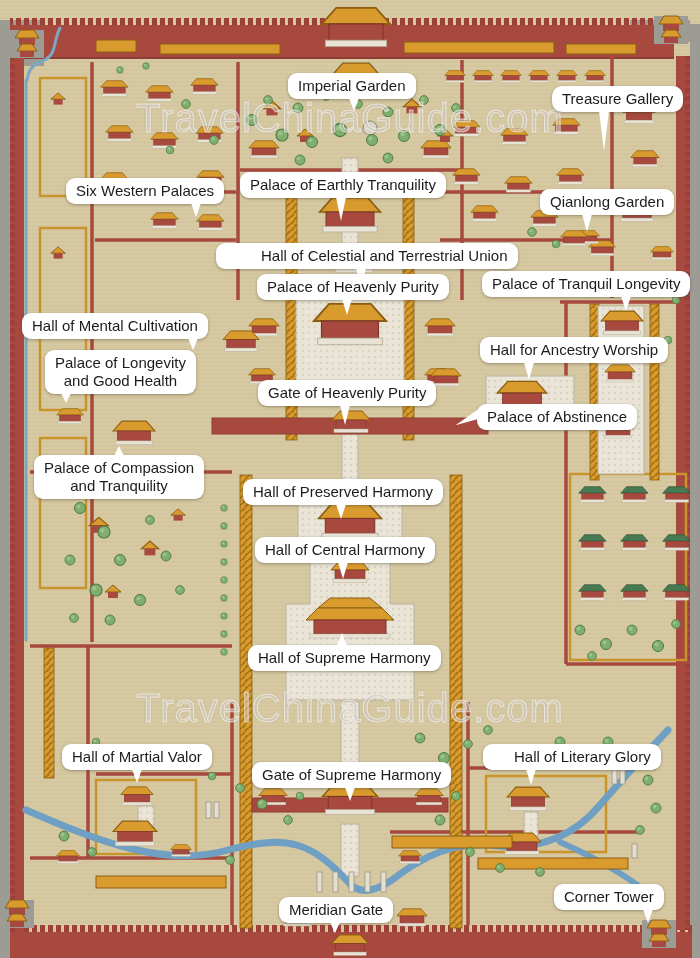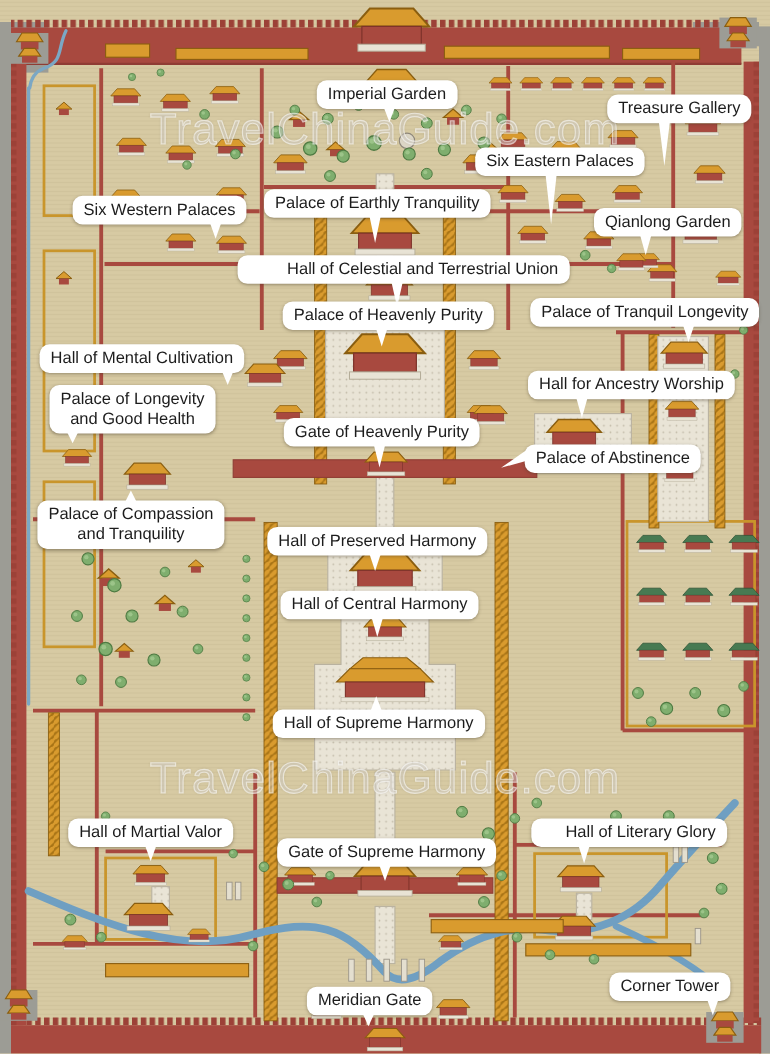--- a/index.html
+++ b/index.html
@@ -419,28 +419,27 @@
         <use href="#tree" transform="translate(70,760) scale(0.7)"></use>
     </g>
   </svg>
 
   <div class="wm one">TravelChinaGuide.com</div>
   <div class="wm two">TravelChinaGuide.com</div>
 
   <div class="label-layer">
       <div class="callout" style="left: 288px; top: 73px;">Imperial Garden<span class="tail bottom" style="left: 52%; border-top-width: 13px;"></span></div>
       <div class="callout" style="left: 552px; top: 86px; border-radius: 10px;">Treasure Gallery<span class="tail bottom" style="left: 40%; border-top-width: 40px;"></span></div>
-      <div class="callout" style="left: 432px; top: 134px;">Six Eastern Palaces<span class="tail bottom" style="left: 45%; border-top-width: 45px;"></span></div>
       <div class="callout" style="left: 240px; top: 172px;">Palace of Earthly Tranquility<span class="tail bottom" style="left: 49%; border-top-width: 24px;"></span></div>
       <div class="callout" style="left: 66px; top: 178px;">Six Western Palaces<span class="tail bottom" style="left: 82%; border-top-width: 14px;"></span></div>
       <div class="callout" style="left: 540px; top: 189px;">Qianlong Garden<span class="tail bottom" style="left: 35%; border-top-width: 18px;"></span></div>
-      <div class="callout" style="left: 216px; top: 232px; padding-left: 45px;">Hall of Celestial and Terrestrial Union<span class="tail bottom" style="left: 48%; border-top-width: 22px;"></span></div>
+      <div class="callout" style="left: 216px; top: 243px; padding-left: 45px;">Hall of Celestial and Terrestrial Union<span class="tail bottom" style="left: 48%; border-top-width: 22px;"></span></div>
       <div class="callout" style="left: 257px; top: 274px; text-align: center;">Palace of Heavenly Purity<span class="tail bottom" style="left: 47%; border-top-width: 16px;"></span></div>
       <div class="callout" style="left: 482px; top: 271px;">Palace of Tranquil Longevity<span class="tail bottom" style="left: 69%; border-top-width: 15px;"></span></div>
-      <div class="callout" style="left: 36px; top: 313px;">Hall of Mental Cultivation<span class="tail bottom" style="left: 92%; border-top-width: 12px;"></span></div>
+      <div class="callout" style="left: 22px; top: 313px;">Hall of Mental Cultivation<span class="tail bottom" style="left: 92%; border-top-width: 12px;"></span></div>
       <div class="callout" style="left: 480px; top: 337px;">Hall for Ancestry Worship<span class="tail bottom" style="left: 26%; border-top-width: 18px;"></span></div>
       <div class="callout" style="left: 45px; top: 350px;">Palace of Longevity
 and Good Health<span class="tail bottom" style="left: 14%; border-top-width: 10px;"></span></div>
       <div class="callout" style="left: 258px; top: 380px;">Gate of Heavenly Purity<span class="tail bottom" style="left: 49%; border-top-width: 20px;"></span></div>
       <div class="callout" style="left: 477px; top: 404px;">Palace of Abstinence<span class="tail left-up"></span></div>
       <div class="callout" style="left: 34px; top: 455px;">Palace of Compassion
 and Tranquility<span class="tail top" style="left: 50%; border-bottom-width: 10px;"></span></div>
       <div class="callout" style="left: 243px; top: 479px;">Hall of Preserved Harmony<span class="tail bottom" style="left: 49%; border-top-width: 15px;"></span></div>
       <div class="callout" style="left: 248px; top: 645px;">Hall of Supreme Harmony<span class="tail top" style="left: 49%; border-bottom-width: 13px;"></span></div>
       <div class="callout" style="left: 255px; top: 537px;">Hall of Central Harmony<span class="tail bottom" style="left: 49%; border-top-width: 17px;"></span></div>

